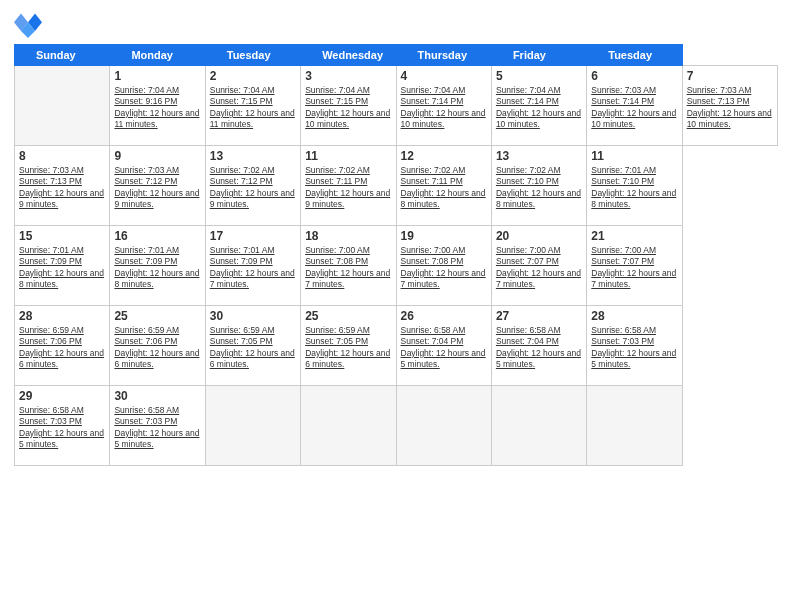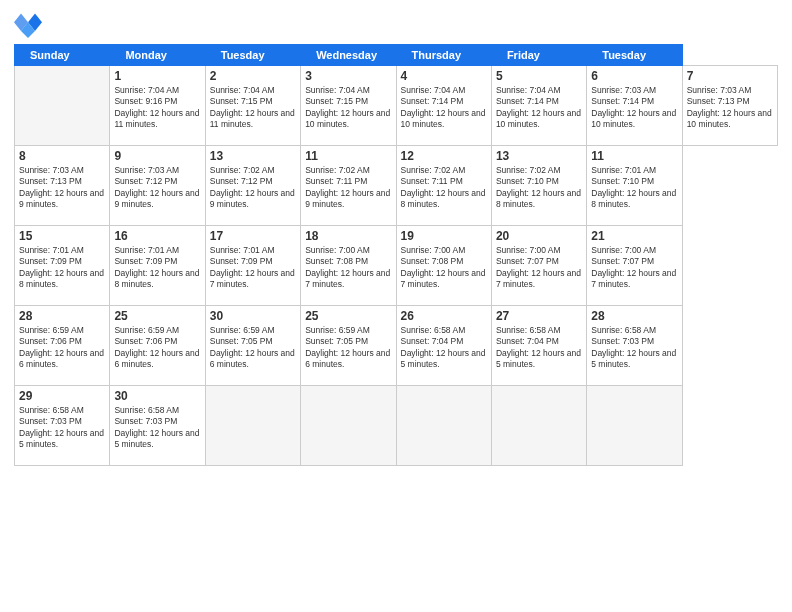--- a/index.html
+++ b/index.html
@@ -55,21 +55,21 @@
       width: 100%;
       border-collapse: collapse;
       table-layout: fixed;
     }
     .calendar th {
       background: #1a73e8;
       color: #fff;
       font-size: 11px;
       font-weight: bold;
       text-align: left;
-      padding: 4px 15px;
+      padding: 4px 21px;
       border: 1px solid #1a73e8;
     }
     .calendar td {
       border: 1px solid #ccc;
       vertical-align: top;
       padding: 3px 4px;
       font-size: 9px;
       color: #333;
       background: #fff;
       height: 80px;
@@ -81,20 +81,21 @@
       font-size: 12px;
       font-weight: bold;
       color: #333;
       display: block;
       margin-bottom: 2px;
     }
     .day-info {
       font-size: 8.5px;
       color: #333;
       line-height: 1.35;
+      text-decoration: underline;
     }
   </style>
 </head>
 <body>
 
 <div class="page">
   <div class="header">
     <div class="logo">
       <svg class="logo-icon" viewBox="0 0 32 32">
         <polygon points="24,4 32,14 24,24 16,14" fill="#1a73e8"></polygon>

